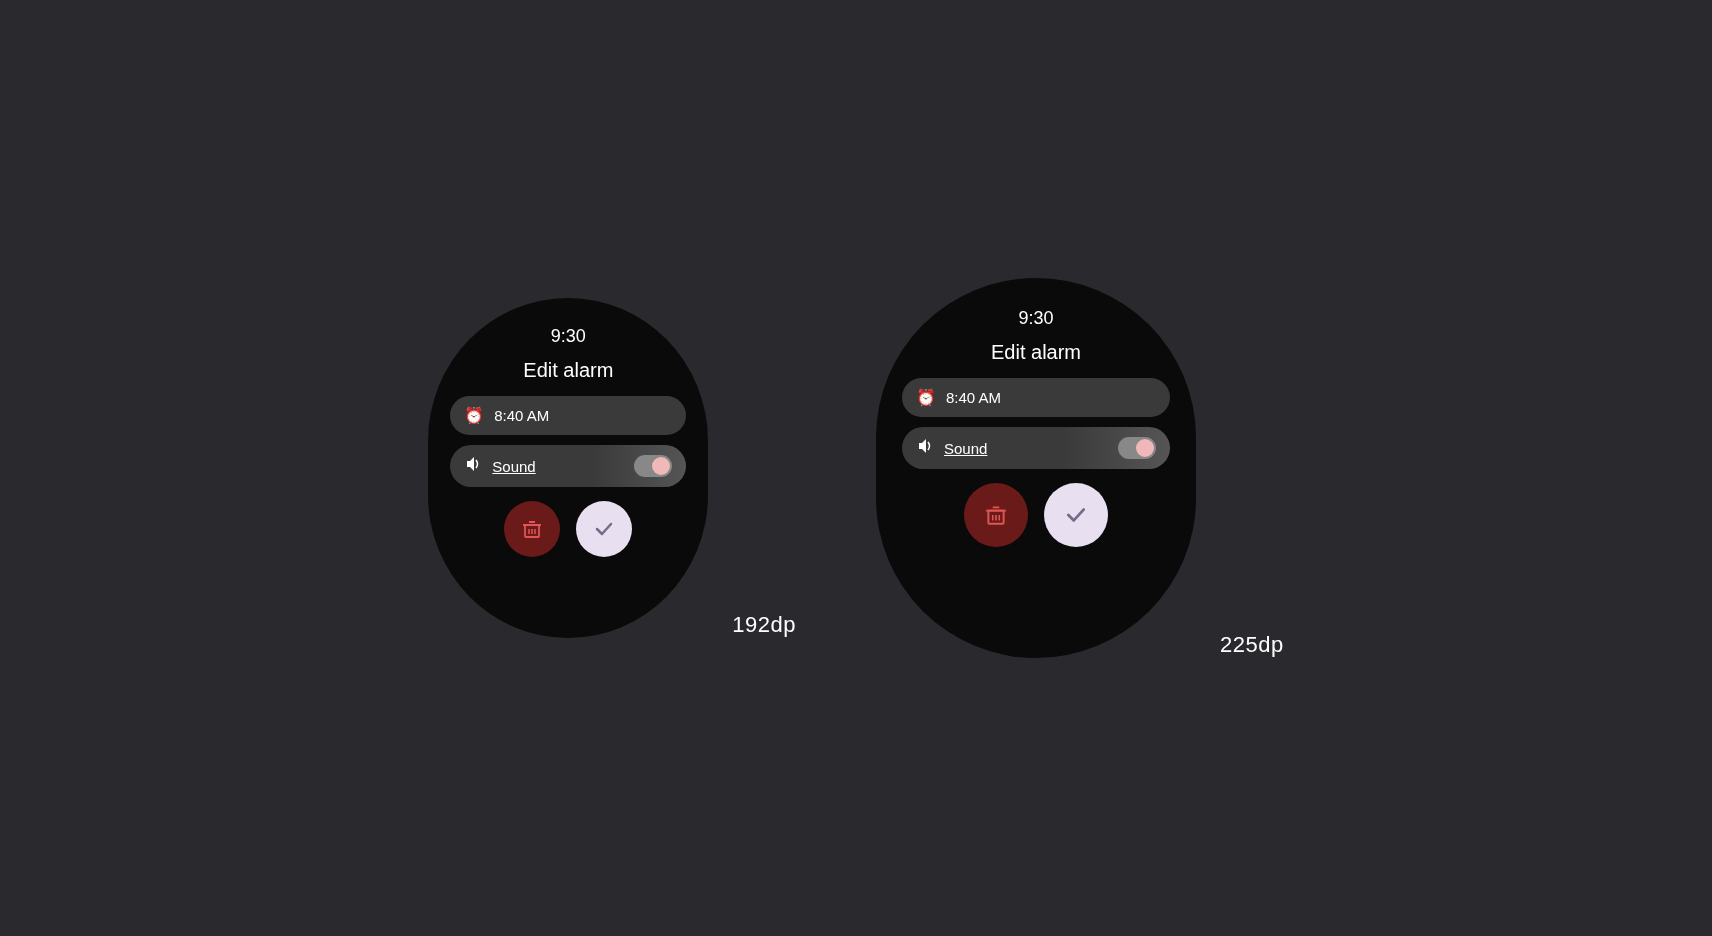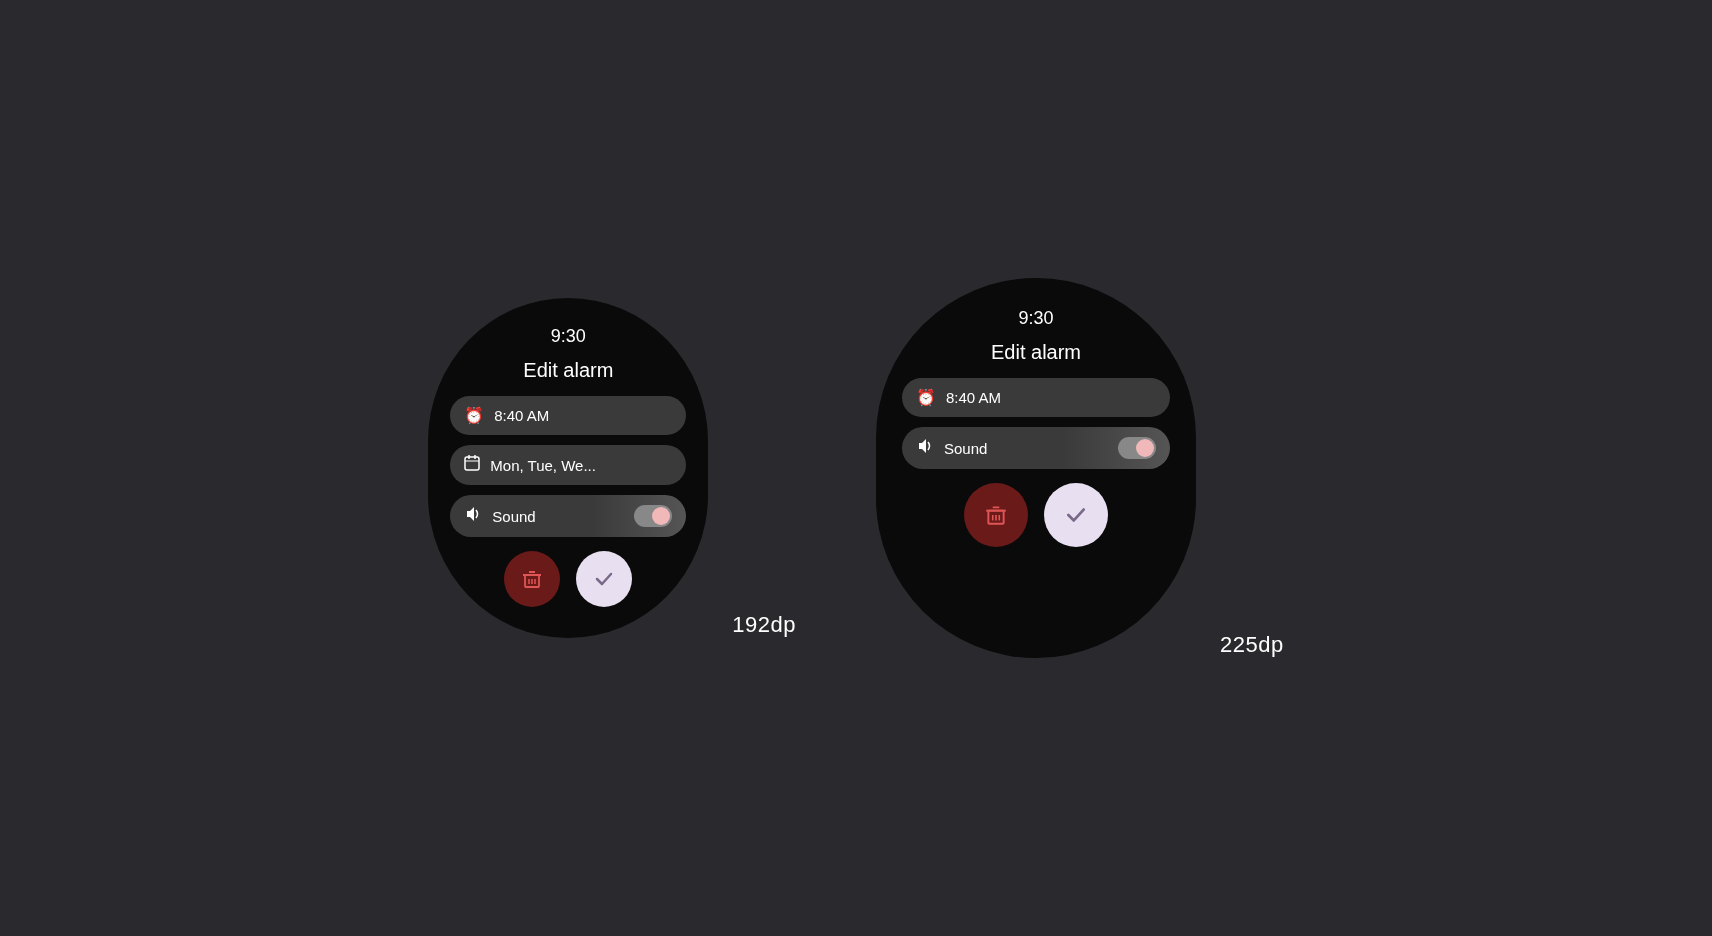--- a/index.html
+++ b/index.html
@@ -72,20 +72,21 @@
       padding: 10px 14px;
       gap: 10px;
       color: #ffffff;
       font-size: 15px;
       font-weight: 400;
     }
 
     .watch-row-sound {
       background: linear-gradient(to right, #3a3a3a 60%, #555555 100%);
       justify-content: space-between;
+      text-decoration: underline;
     }
 
     .watch-row-icon {
       font-size: 16px;
       flex-shrink: 0;
     }
 
     .watch-row-text {
       flex: 1;
       white-space: nowrap;
@@ -164,31 +165,20 @@
 <div class="watch-container">
   <div class="watch-screen">
     <span class="watch-time">9:30</span>
     <span class="watch-title">Edit alarm</span>
 
     <div class="watch-row">
       <span class="watch-row-icon">⏰</span>
       <span class="watch-row-text">8:40 AM</span>
     </div>
 
-    <div class="watch-row">
-      <span class="watch-row-icon">
-        <svg width="16" height="16" viewBox="0 0 16 16" fill="white">
-          <rect x="1" y="2" width="14" height="13" rx="2" fill="none" stroke="white" stroke-width="1.5"></rect>
-          <line x1="1" y1="6" x2="15" y2="6" stroke="white" stroke-width="1.2"></line>
-          <line x1="5" y1="0" x2="5" y2="4" stroke="white" stroke-width="1.5"></line>
-          <line x1="11" y1="0" x2="11" y2="4" stroke="white" stroke-width="1.5"></line>
-        </svg>
-      </span>
-      <span class="watch-row-text">Mon, Tue, We...</span>
-    </div>
 
     <div class="watch-row watch-row-sound">
       <span class="watch-row-icon">
         <svg width="18" height="18" viewBox="0 0 18 18" fill="white">
           <polygon points="3,6 3,12 6,12 10,16 10,2 6,6" fill="white"></polygon>
           <path d="M12,5 Q15,9 12,13" stroke="white" stroke-width="1.5" fill="none"></path>
         </svg>
       </span>
       <span class="watch-row-text">Sound</span>
       <div class="toggle">

